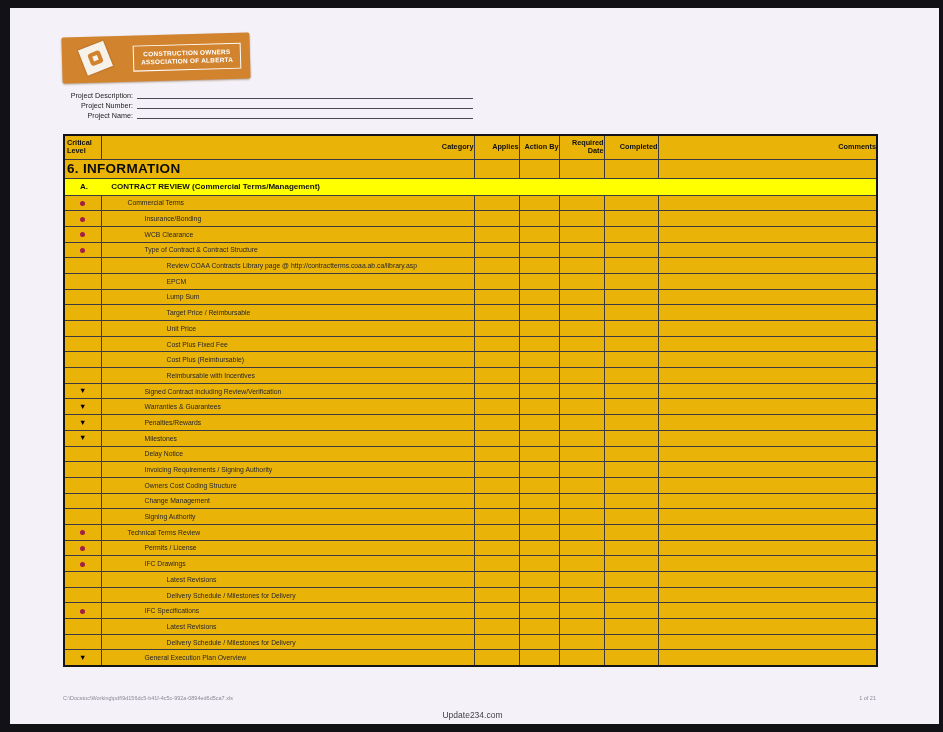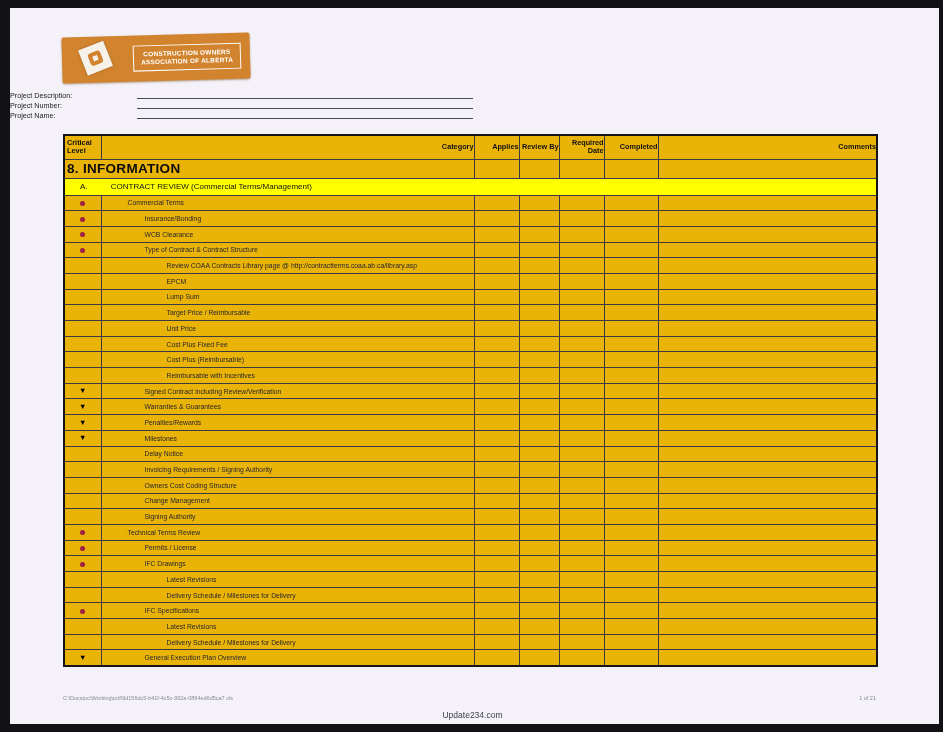--- a/index.html
+++ b/index.html
@@ -10,31 +10,31 @@
   
   .logo{position:absolute;left:52px;top:27px;width:188px;height:46px;background:#d2832e;transform:rotate(-1.6deg);border-radius:2px;box-shadow:0 1px 2px rgba(100,60,10,.45)}
   .logo-diamond{position:absolute;left:20px;top:8px;width:27px;height:27px;background:#f6f2ea;transform:rotate(-20deg);box-shadow:0 0 2px rgba(90,50,0,.5);display:flex;align-items:center;justify-content:center}
   .logo-nut{width:13px;height:13px;border:4px solid #d2832e;border-radius:3px;background:#f6f2ea}
   .logo-labelbox{position:absolute;right:9px;top:10px;width:108px;height:26px;border:1px solid #fdfdfd;display:flex;flex-direction:column;align-items:center;justify-content:center;color:#fff;font-weight:bold;font-size:6.5px;line-height:1.25;text-align:center;letter-spacing:.2px}
   .doc-title{position:absolute;left:0;right:0;top:38px;text-align:center;font-weight:bold;font-size:11.5px;color:#151515;letter-spacing:.2px}
 
   
   .form{position:absolute;left:0;top:81px;width:470px}
   .form-row{display:flex;align-items:flex-end;height:10px}
-  .form-label{width:123px;font-size:7.2px;color:#1c1c1c;line-height:1}
+  .form-label{width:123px;text-align:right;font-size:7.2px;color:#1c1c1c;line-height:1}
   .form-line{width:336px;margin-left:4px;border-bottom:1px solid #4a4a52;height:9px;font-size:7px;color:#1c1c1c}
 
   
   table.checklist{position:absolute;left:53px;top:126px;width:813px;border-collapse:collapse;table-layout:fixed;border:2px solid #131318;background:#eab308}
   .checklist th,.checklist td{border:1px solid #3b3b44;vertical-align:middle;overflow:hidden;white-space:nowrap}
   .checklist th{font-size:7.3px;font-weight:bold;text-align:right;line-height:1.2;height:24px;color:#111;white-space:normal}
   .checklist th.critical-col{text-align:left;padding:1px 2px}
   tr.section-row td{height:19px}
   .section-title{font-size:13.5px;font-weight:bold;color:#0c0c0c;padding-left:2px;letter-spacing:.3px}
-  tr.subsection-row td{background:#ffff00;height:17px;font-size:8px;font-weight:normal;color:#101010}
+  tr.subsection-row td{background:#ffff00;height:17px;font-size:8px;font-weight:bold;color:#101010}
   .subsection-letter{margin-left:15px}
   .subsection-title{margin-left:21px}
   tr.data-row td{height:15.7px;font-size:6.8px;color:#26262c}
   td.critical-cell{text-align:center}
   .marker-dot{display:inline-block;width:5px;height:5px;border-radius:50%;background:#a22045;vertical-align:middle}
   .marker-triangle{font-size:7.5px;color:#000;line-height:1}
   td.category-cell.indent-1{padding-left:26px}
   td.category-cell.indent-2{padding-left:43px}
   td.category-cell.indent-3{padding-left:65px}
 
@@ -82,29 +82,29 @@
       <col style="width:40px">
         <col style="width:45px">
         <col style="width:54px">
         <col style="width:219px">
     </colgroup>
     <thead>
       <tr>
         <th class="critical-col">Critical Level</th>
         <th>Category</th>
         <th>Applies</th>
-        <th>Review By</th>
+        <th>Action By</th>
         <th>Required Date</th>
         <th>Completed</th>
         <th>Comments</th>
       </tr>
     </thead>
     <tbody>
       <tr class="section-row">
-        <td colspan="2" class="section-title">8. INFORMATION</td>
+        <td colspan="2" class="section-title">6. INFORMATION</td>
         <td></td>
         <td></td>
         <td></td>
         <td></td>
         <td></td>
       </tr>
       <tr class="subsection-row">
         <td colspan="7">
           <span class="subsection-letter">A.</span>
           <span class="subsection-title">CONTRACT REVIEW (Commercial Terms/Management)</span>

